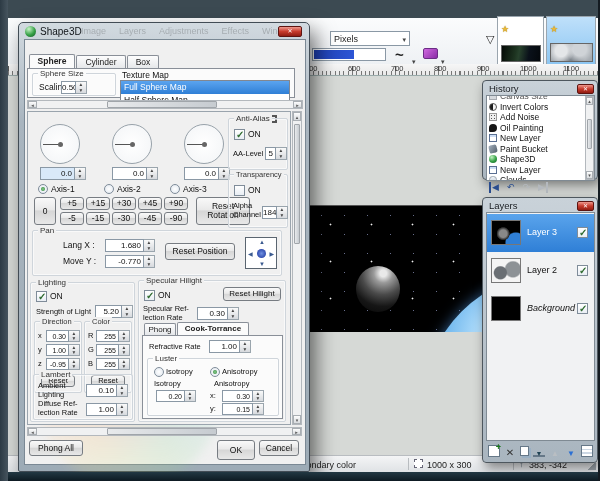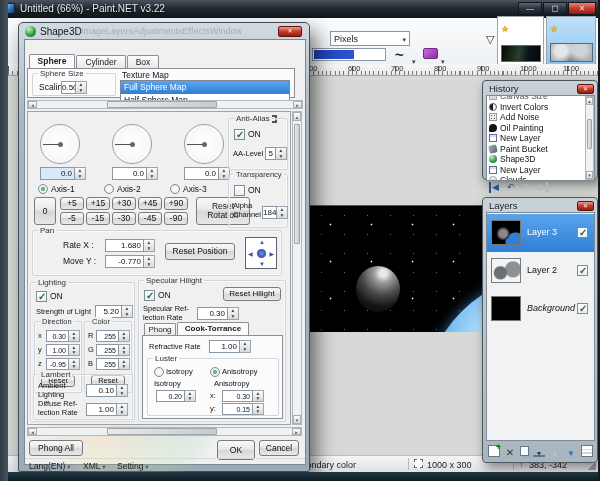--- a/index.html
+++ b/index.html
@@ -89,21 +89,21 @@
   .lt-props{border:1px solid #667888;background:linear-gradient(#fff 28%,#cdd8e4 28% 44%,#fff 44% 60%,#cdd8e4 60% 76%,#fff 76%)}
   
   .statusbar{left:8px;top:455px;width:590px;height:17px;background:linear-gradient(#f4f5f6,#dfe2e5);border-top:1px solid #b9bdc1;font-size:9px;color:#222}
   .sep{position:absolute;top:2px;bottom:2px;width:1px;background:#b8bcc0}
   .grip{position:absolute;right:2px;bottom:2px;width:9px;height:9px;background:linear-gradient(135deg,transparent 55%,#9aa2a9 55%)}
   .bstrip{left:0;top:472px;width:600px;height:9px;background:linear-gradient(#223843,#0d1a22)}
   .lstrip{left:0;top:0;width:8px;height:481px;background:linear-gradient(90deg,#2c3a44,#46545e)}
   .rstrip{left:598px;top:0;width:2px;height:481px;background:#141b21}
   
   .dlg{left:18px;top:22px;width:292px;height:450px;background:linear-gradient(180deg,#d2dae0,#a9b5bf 22%,#9dabb6);border:1px solid #424c55;border-radius:5px 5px 2px 2px;box-shadow:6px 9px 20px rgba(0,0,0,.55)}
-  .ghostmenu{position:absolute;left:62px;top:3px;display:flex;font-size:9px;color:#101010;opacity:.22;white-space:nowrap}
+  .ghostmenu{position:absolute;left:62px;top:3px;display:flex;gap:13px;font-size:9px;color:#101010;opacity:.22;white-space:nowrap}
   .sphereicon{width:11px;height:11px;border-radius:50%;background:radial-gradient(circle at 35% 28%,#c8f4c8,#36a046 55%,#13572a)}
   .client{left:5px;top:16px;width:282px;height:426px;background:#f0f0f0;border:1px solid #7a8894}
   .tab{border:1px solid #898f98;border-bottom:0;border-radius:2px 2px 0 0;background:linear-gradient(#fdfdfd,#e4e6e9);font-size:8.5px;color:#222;text-align:center;line-height:13px}
   .tab.on{background:#fbfbfb;font-weight:bold}
   .tabpage{background:#fbfbfb;border:1px solid #898f98}
   .grp{border:1px solid #cfd5db;border-radius:2px;box-shadow:inset 0 0 0 1px rgba(255,255,255,.6)}
   .gl{position:absolute;top:-5px;left:5px;background:#f0f0f0;padding:0 2px;font-size:8px;color:#333;line-height:9px;white-space:nowrap}
   .gl.w{background:#fbfbfb}
   .list{background:#fff;border:1px solid #828790;overflow:hidden}
   .lirow{font-size:8.5px;line-height:13px;padding-left:3px;color:#111;white-space:nowrap}
@@ -131,27 +131,20 @@
     radial-gradient(circle at 30% 72%,rgba(255,230,120,.5),transparent 58%),
     radial-gradient(circle at 72% 72%,rgba(140,225,140,.5),transparent 58%)}
   .dd::after{content:" ▾";font-size:6.5px;color:#555}
   .dstatus{border-top:1px solid #d8d8d8;font-size:8.5px;color:#222}
 </style>
 </head>
 <body>
 
 <div id="stage">
 
-  <div class="g titlebar">
-    <span class="g logo"></span>
-    <span class="tt">Untitled (66%) - Paint.NET v3.22</span>
-    <span class="g winbtn" style="left:518px;width:24px">—</span>
-    <span class="g winbtn" style="left:543px;width:24px">▢</span>
-    <span class="g winbtn red" style="left:568px;width:28px">✕</span>
-  </div>
 
   <div class="g toolbarbg"></div>
   <div class="g combo" style="left:330px;top:31px;width:80px;height:15px">
     <span>Pixels</span>
     <span class="carr"></span>
   </div>
   <div class="g tolbar" style="left:312px;top:48px;width:74px;height:13px">
     <span class="tolfill"></span>
   </div>
   <span class="g sq-icon" style="left:395px;top:46px"></span>
@@ -379,21 +372,21 @@
         <span class="g lbl" style="left:19px;top:11px">ON</span>
         <span class="g lbl" style="left:4px;top:27px;width:30px;font-size:7.5px">Alpha Channel</span>
         <span class="g spin" style="left:33px;top:31px;width:26px">
           <span class="sv">184</span>
             <span class="sa"></span>
         </span>
       </div>
 
       <div class="g grp" style="left:4px;top:118px;width:250px;height:46px">
         <span class="gl">Pan</span>
-        <span class="g lbl" style="left:30px;top:10px">Rate X :</span>
+        <span class="g lbl" style="left:30px;top:10px">Lang X :</span>
         <span class="g spin" style="left:72px;top:8px;width:50px">
           <span class="sv">1.680</span>
             <span class="sa"></span>
         </span>
         <span class="g lbl" style="left:30px;top:26px">Move Y :</span>
         <span class="g spin" style="left:72px;top:24px;width:50px">
           <span class="sv">-0.770</span>
             <span class="sa"></span>
         </span>
         <span class="g btn" style="left:132px;top:12px;width:70px;height:17px">Reset Position</span>
@@ -525,23 +518,18 @@
     <div class="g hscroll" style="left:8px;top:404px;width:275px;height:9px;display:flex">
       <span class="scar" style="width:9px;font-size:5px;line-height:7px">◂</span>
       <span class="scth" style="flex:0 0 110px;margin-left:70px"></span>
       <span class="g scar" style="right:0;width:9px;height:7px;font-size:5px;line-height:7px">▸</span>
     </div>
 
     <span class="g btn" style="left:10px;top:417px;width:54px;height:16px">Phong All</span>
     <span class="g btn" style="left:198px;top:417px;width:38px;height:20px">OK</span>
     <span class="g btn" style="left:240px;top:417px;width:40px;height:16px">Cancel</span>
 
-    <div class="g dstatus" style="left:6px;top:435px;width:280px;height:13px">
-      <span class="g dd" style="left:4px;top:2px">Lang(EN)</span>
-      <span class="g dd" style="left:58px;top:2px">XML</span>
-      <span class="g dd" style="left:92px;top:2px">Setting</span>
-    </div>
   </div>
 
   <div class="g bstrip"></div>
   <div class="g lstrip"></div>
   <div class="g rstrip"></div>
 </div>
 
 </body></html>

